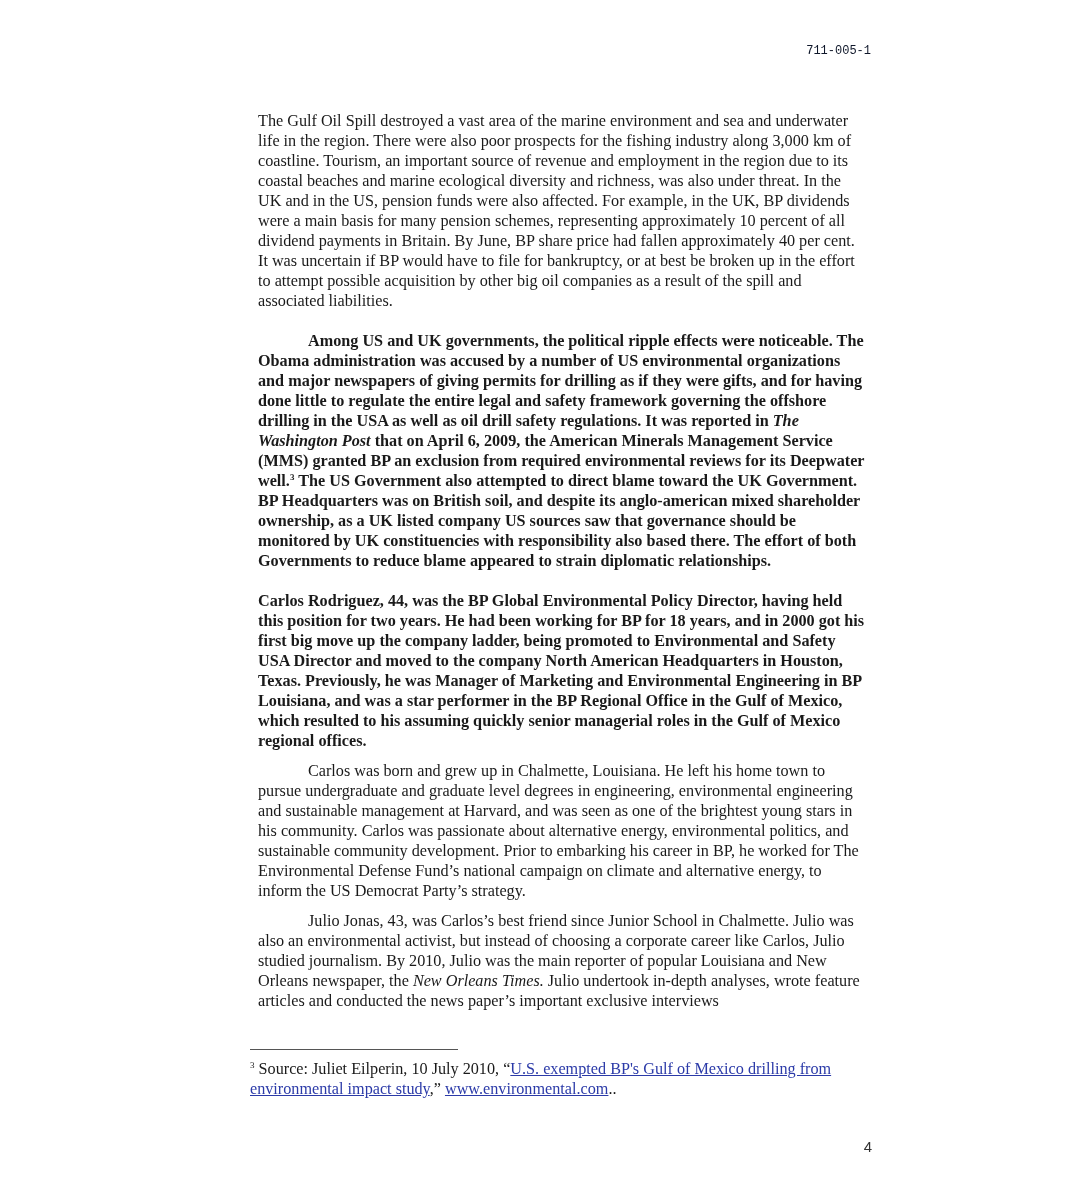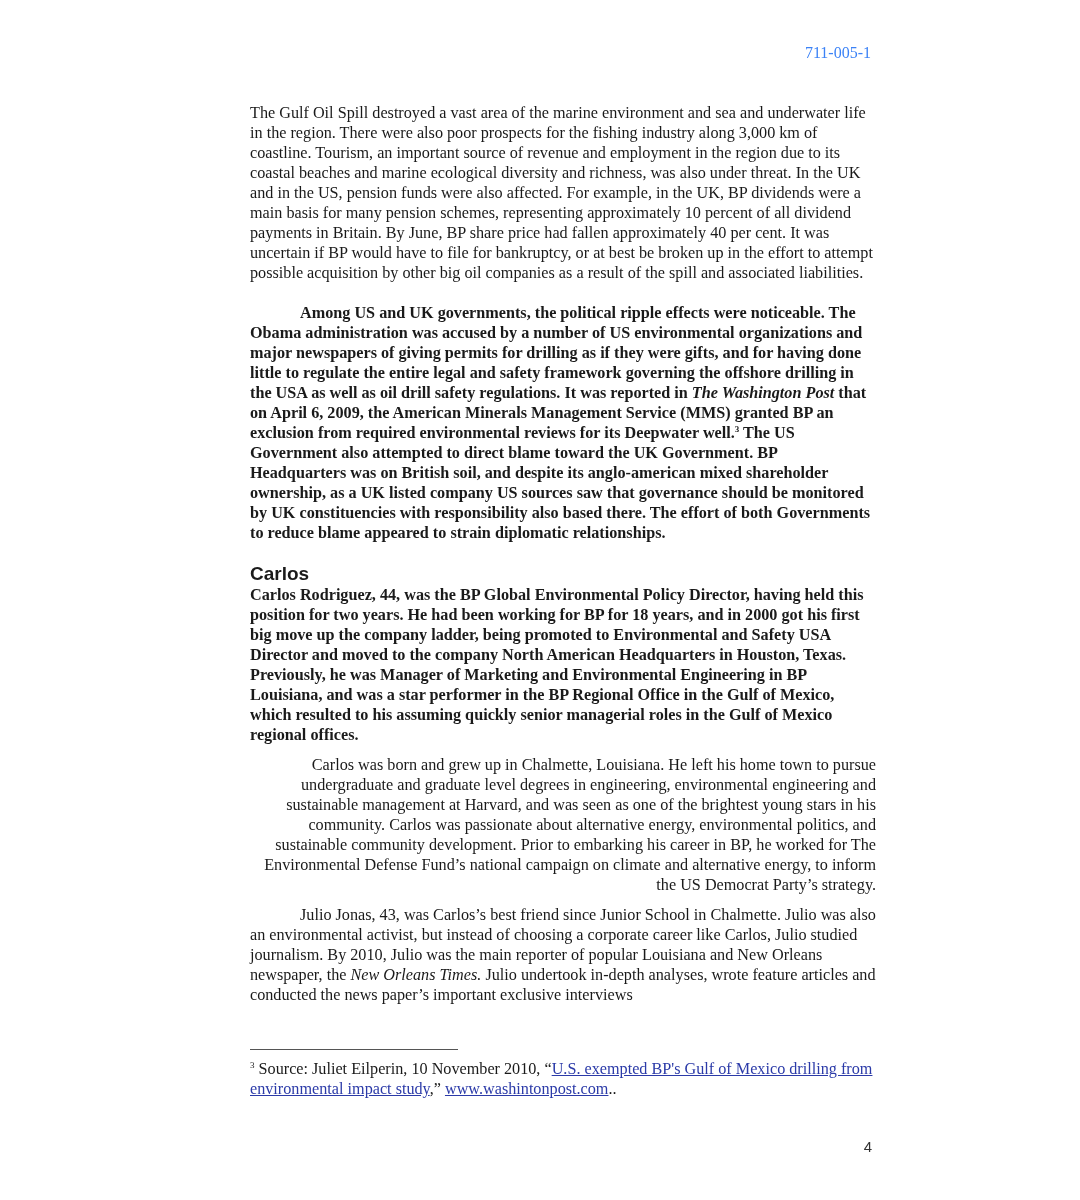--- a/index.html
+++ b/index.html
@@ -11,49 +11,49 @@
       width: 1080px;
       height: 1200px;
       position: relative;
       overflow: hidden;
       color: #1a1a1a;
     }
     .page-header-code {
       position: absolute;
       top: 44px;
       right: 209px;
-      font-family: Liberation Serif, serif;
-      font-size: 16px;
-      color: #3b82f6;
+      font-family: Liberation Mono, monospace;
+      font-size: 12px;
+      color: #0f172a;
     }
     .content {
       position: absolute;
       left: 250px;
       top: 103px;
       width: 626px;
       font-family: "Liberation Serif", serif;
       font-size: 16.2px;
       line-height: 20px;
       color: #1a1a1a;
     }
     .content p {
-      margin: 0;
+      margin: 8px;
     }
     .p1 { margin-bottom: 20px !important; }
     .p2 { text-indent: 50px; margin-bottom: 20px !important; font-weight: bold; }
     .section-heading {
       font-family: "Liberation Sans", sans-serif;
       font-weight: bold;
       font-size: 19px;
       line-height: 22px;
       margin: 0 0 0 0;
       color: #1a1a1a;
     }
     .p4 { margin-bottom: 10px !important; font-weight: bold; }
-    .p5 { text-indent: 50px; margin-bottom: 10px !important; text-align: right; }
+    .p5 { text-indent: 50px; margin-bottom: 10px !important; }
     .p6 { text-indent: 50px; }
     .footnote-rule {
       position: absolute;
       left: 250px;
       top: 1049px;
       width: 208px;
       height: 0;
       border-top: 1px solid #555;
     }
     .footnote {
@@ -87,26 +87,25 @@
 </head>
 <body>
 
 <div class="page-header-code">711-005-1</div>
 
 <div class="content">
   <p class="p1">The Gulf Oil Spill destroyed a vast area of the marine environment and sea and underwater life in the region.  There were also poor prospects for the fishing industry along 3,000 km of coastline.  Tourism, an important source of revenue and employment in the region due to its coastal beaches and marine ecological diversity and richness, was also under threat.  In the UK and in the US, pension funds were also affected.  For example, in the UK, BP dividends were a main basis for many pension schemes, representing approximately 10 percent of all dividend payments in Britain.  By June, BP share price had fallen approximately 40 per cent. It was uncertain if BP would have to file for bankruptcy, or at best be broken up  in the effort to attempt possible acquisition by other big oil companies as a result of the spill and associated liabilities.</p>
 
   <p class="p2"><span>Among US and UK governments, the political ripple effects were noticeable. The Obama administration was accused by a number of US environmental organizations and major newspapers of giving permits for drilling as if they were gifts, and for having done little to regulate the entire legal and safety framework governing the offshore drilling in the USA as well as oil drill safety regulations.  It was reported in </span><i>The Washington Post</i><span>  that on April 6, 2009, the American Minerals Management Service (MMS) granted BP an exclusion from required environmental reviews for its Deepwater well.</span><sup>3</sup><span>  The US Government also attempted to direct blame toward the UK Government. BP Headquarters was on British soil, and despite its anglo-american mixed shareholder ownership, as a UK listed company US sources saw that governance should be monitored by UK constituencies with responsibility also based there. The effort of both Governments to reduce blame appeared to strain diplomatic relationships.</span></p>
 
-  <h2 class="section-heading">Carlos</h2>
 
   <p class="p4">Carlos Rodriguez, 44, was the BP Global Environmental Policy Director, having held this position for two years.  He had been working for BP for 18 years, and in 2000 got his first big move up the company ladder, being promoted to Environmental and Safety USA Director and moved to the company North American Headquarters  in Houston, Texas. Previously, he was Manager of Marketing and Environmental Engineering in BP Louisiana, and was a star performer in the BP Regional Office in the Gulf of Mexico, which resulted to his assuming quickly senior managerial roles in the Gulf of Mexico regional offices.</p>
 
   <p class="p5">Carlos was born and grew up in Chalmette, Louisiana.  He left his home town to pursue undergraduate and graduate level degrees in engineering, environmental engineering and sustainable management at Harvard, and was seen as one of the brightest young stars in his community.  Carlos was passionate about alternative energy, environmental politics, and sustainable community development. Prior to embarking his career in BP, he worked for The Environmental Defense Fund’s national campaign on climate and alternative energy, to inform the US Democrat Party’s strategy.</p>
 
   <p class="p6"><span>Julio Jonas, 43, was Carlos’s best friend since Junior School in Chalmette.  Julio was also an environmental activist, but instead of choosing a corporate career like Carlos, Julio studied journalism.  By 2010, Julio was the main reporter of popular Louisiana and New Orleans newspaper, the </span><i>New Orleans Times.</i><span>  Julio undertook in-depth analyses, wrote feature articles and conducted the news paper’s important exclusive interviews</span></p>
 </div>
 
 <div class="footnote-rule"></div>
 
-<div class="footnote"><sup>3</sup><span> Source: Juliet Eilperin, 10 November 2010, “</span><a href="#">U.S. exempted BP's Gulf of Mexico drilling from environmental impact study</a><span>,” </span><a href="#">www.washintonpost.com</a><span>..</span></div>
+<div class="footnote"><sup>3</sup><span> Source: Juliet Eilperin, 10 July 2010, “</span><a href="#">U.S. exempted BP's Gulf of Mexico drilling from environmental impact study</a><span>,” </span><a href="#">www.environmental.com</a><span>..</span></div>
 
 <div class="page-number">4</div>
 
 </body></html>

